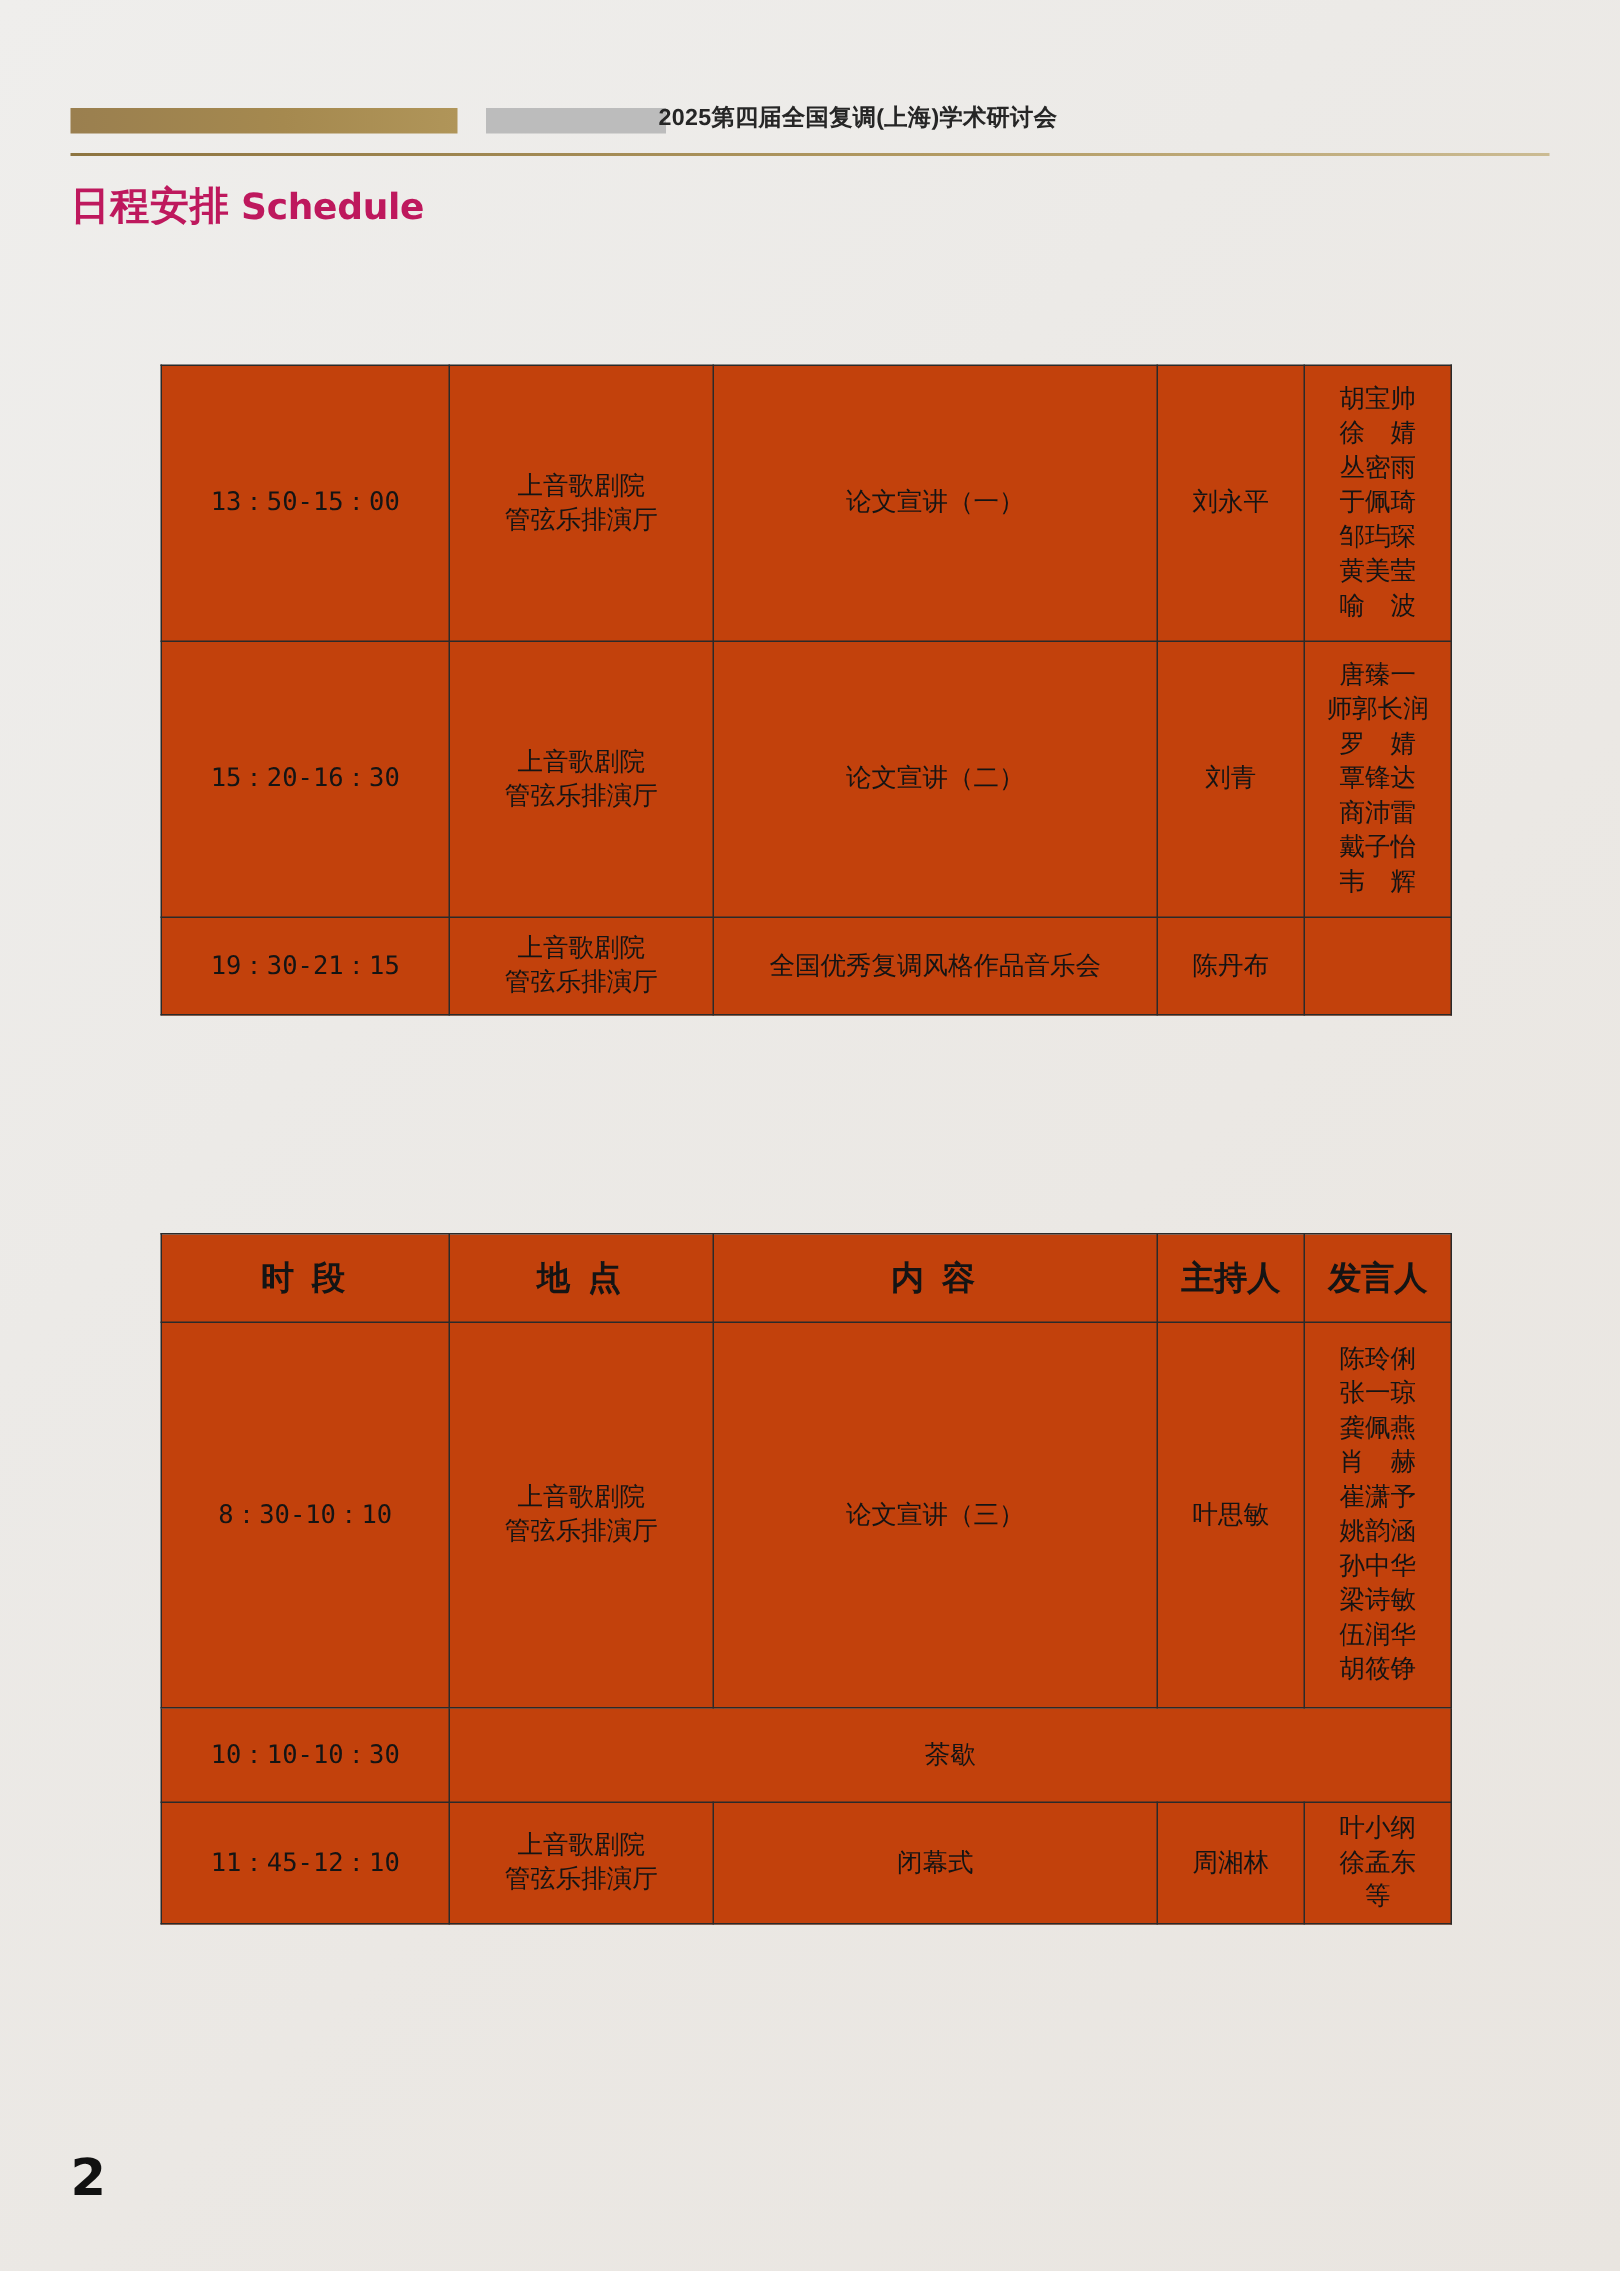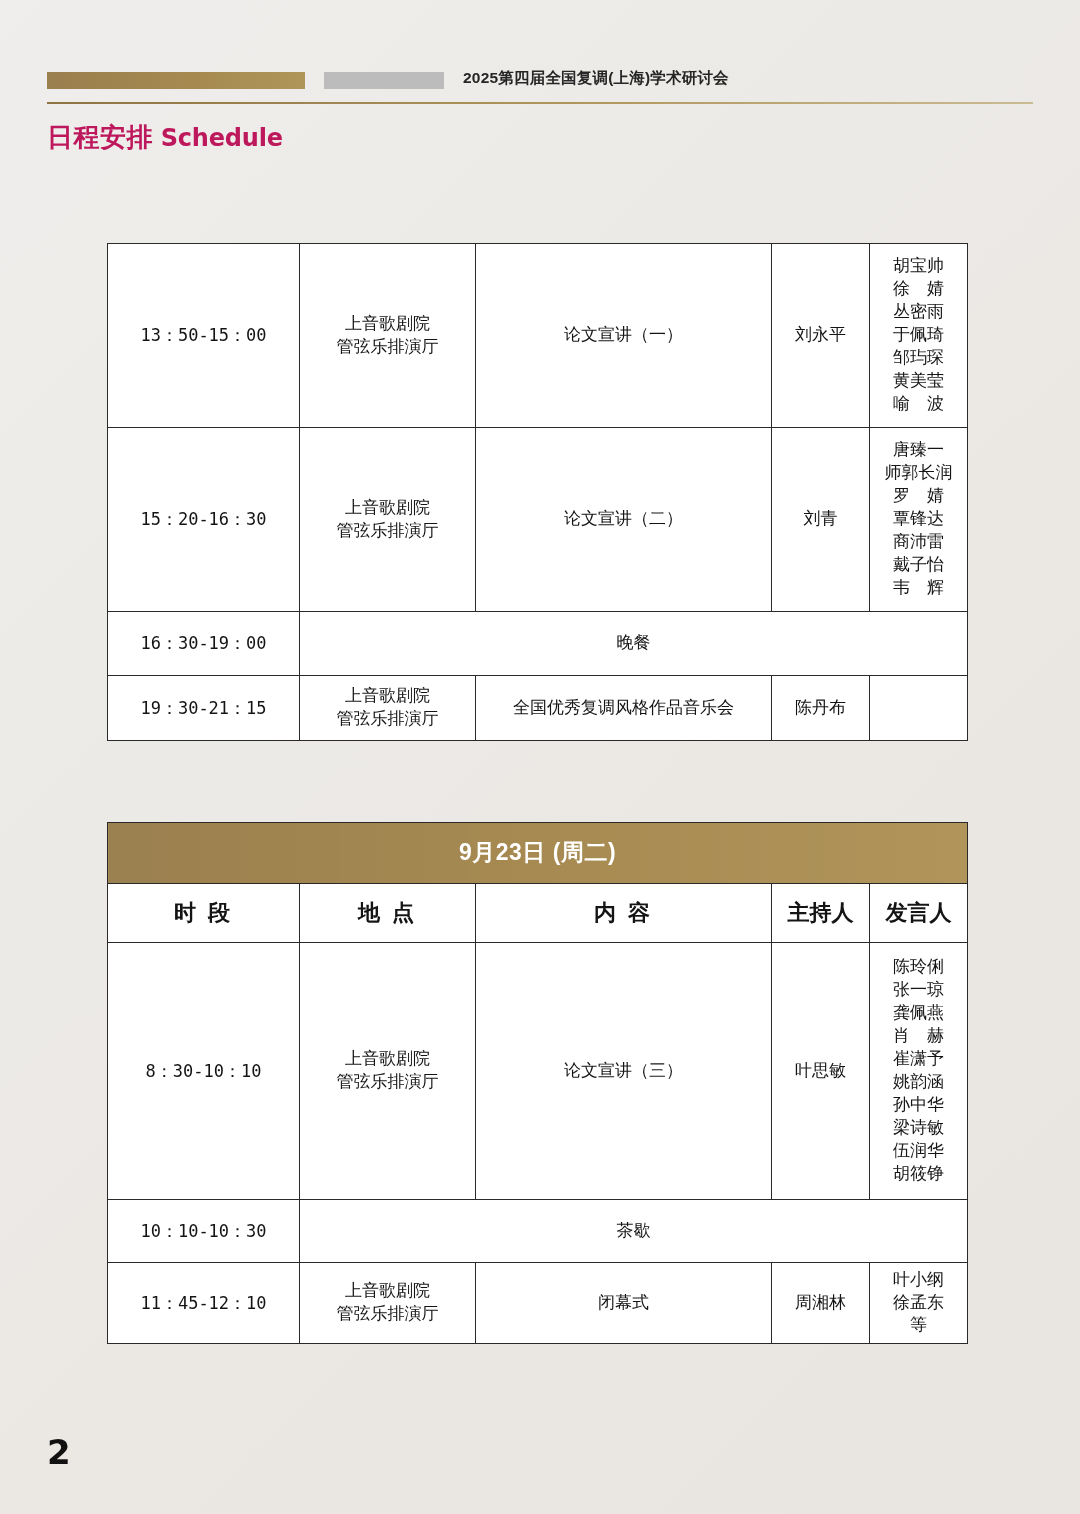--- a/index.html
+++ b/index.html
@@ -35,21 +35,21 @@
   .header-bar-gray {
     position: absolute;
     left: 277px;
     top: 10px;
     width: 120px;
     height: 17px;
     background: #bcbcbc;
   }
   .header-title {
     position: absolute;
-    left: 416px;
+    left: 392px;
     top: 6px;
     font-size: 15.5px;
     font-weight: bold;
     letter-spacing: .2px;
     color: #262626;
   }
   .header-rule {
     position: absolute;
     left: 0;
     top: 40px;
@@ -76,21 +76,21 @@
 
   
   .sched-table {
     position: absolute;
     border-collapse: collapse;
     table-layout: fixed;
     background: #ebe9e5;
   }
   .sched-table td, .sched-table th {
     border: 1.4px solid #2a2a2a;
-    background: #ffffff;
+    background: #c2410c;
     text-align: center;
     vertical-align: middle;
     font-size: 17px;
     color: #141414;
     padding: 4px 2px;
     line-height: 1.35;
   }
   .col-time  { width: 192px; }
   .col-place { width: 176px; }
   .col-content { width: 296px; }
@@ -188,46 +188,39 @@
       <td>刘青</td>
       <td class="speaker-cell">唐臻一
 师郭长润
 罗　婧
 覃锋达
 商沛雷
 戴子怡
 韦　辉</td>
     </tr>
     <tr>
-      <td class="time-cell" style="height:55px">16：30-19：00</td>
-      <td class="break-cell" colspan="4">晚餐</td>
-    </tr>
-    <tr>
       <td class="time-cell" style="height:56px">19：30-21：15</td>
       <td class="place-cell">上音歌剧院
 管弦乐排演厅</td>
       <td class="content-cell">全国优秀复调风格作品音乐会</td>
       <td>陈丹布</td>
       <td class="speaker-cell"></td>
     </tr>
   </tbody>
 </table>
 
 <table class="sched-table table-two">
   <colgroup>
     <col class="col-time">
       <col class="col-place">
       <col class="col-content">
       <col class="col-host">
       <col class="col-speaker">
   </colgroup>
   <tbody>
-    <tr class="day-banner">
-      <td colspan="5">9月23日 (周二)</td>
-    </tr>
     <tr class="head-row">
       <td>时  段</td>
       <td>地  点</td>
       <td>内  容</td>
       <td style="letter-spacing:0">主持人</td>
       <td style="letter-spacing:0">发言人</td>
     </tr>
     <tr>
       <td class="time-cell" style="height:248px">8：30-10：10</td>
       <td class="place-cell">上音歌剧院

